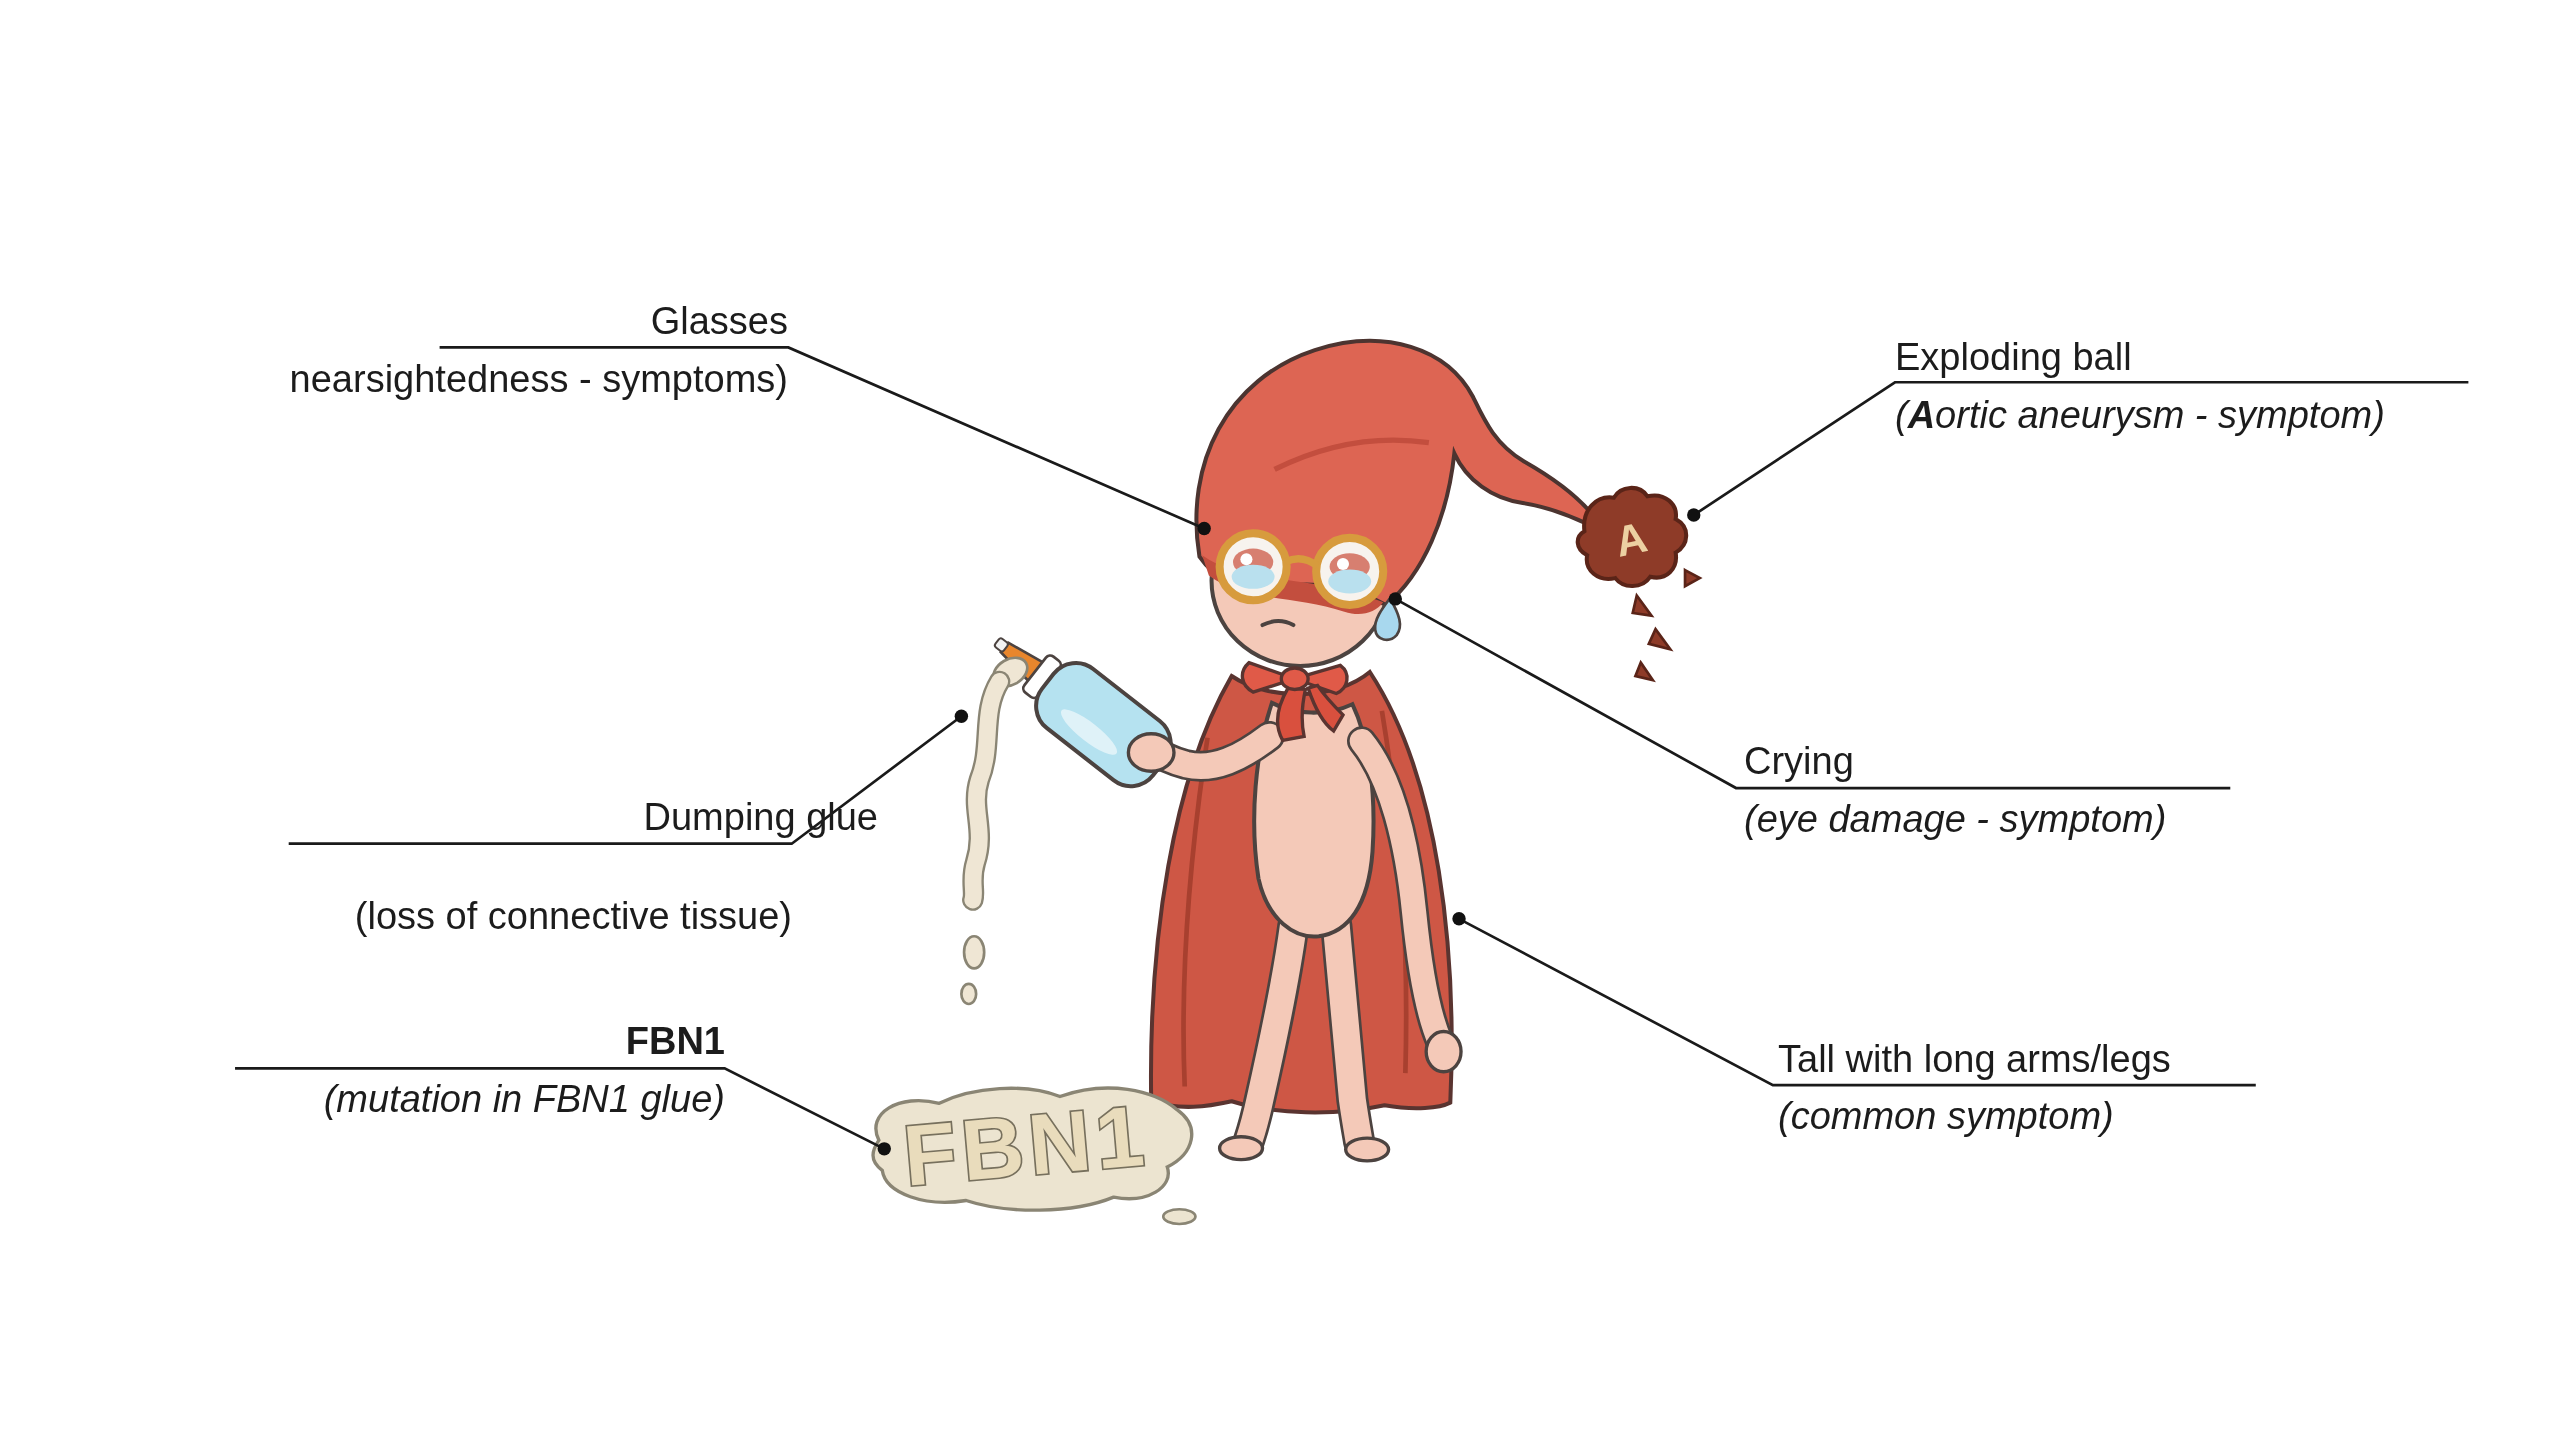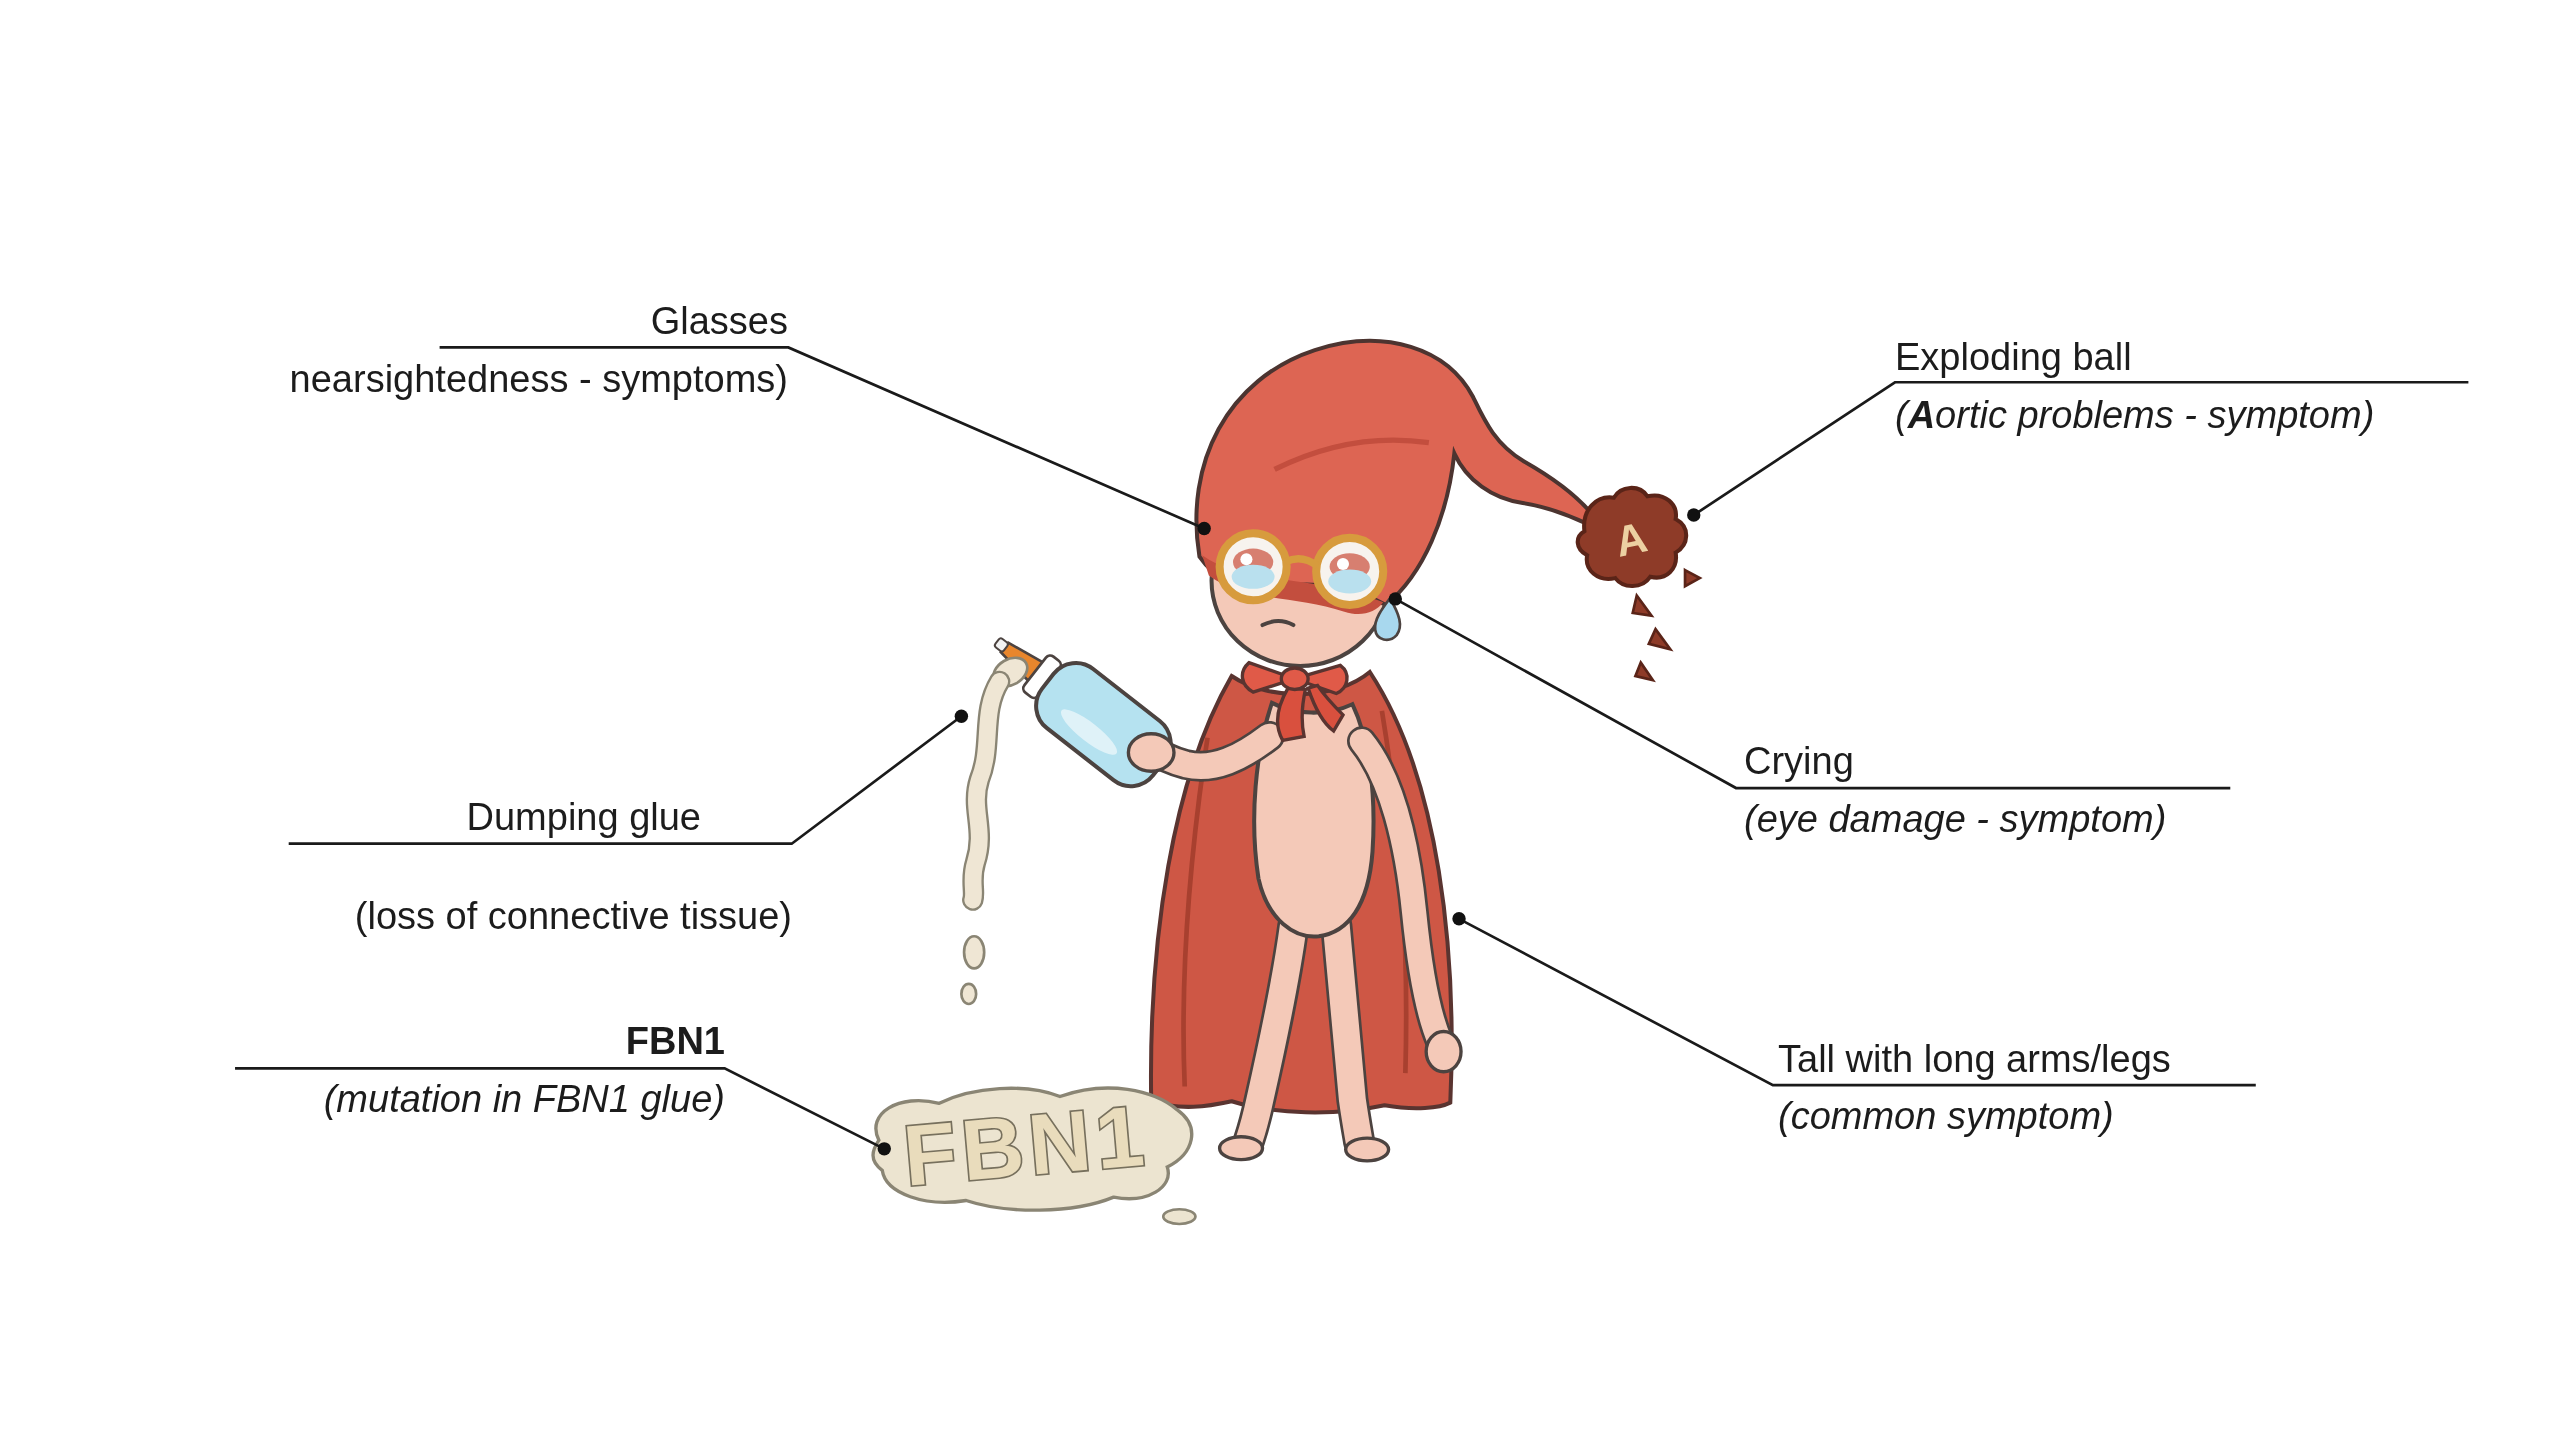--- a/index.html
+++ b/index.html
@@ -190,24 +190,24 @@
   </g>
 </svg>
 
 <div class="ann right" style="right: 1788px; top: 298px;">Glasses</div>
 <div class="ann right" style="right: 1788px; top: 356px;">
   <div>nearsightedness - symptoms)</div>
 </div>
 
 <div class="ann" style="left: 1895px; top: 334px;">Exploding ball</div>
 <div class="ann italic" style="left: 1895px; top: 392px;">
-  <span>(</span><span class="bold">A</span><span>ortic problems - symptom)</span>
+  <span>(</span><span class="bold">A</span><span>ortic aneurysm - symptom)</span>
 </div>
 
-<div class="ann right" style="right: 1875px; top: 794px;">Dumping glue</div>
+<div class="ann right" style="right: 1698px; top: 794px;">Dumping glue</div>
 <div class="ann right" style="right: 1784px; top: 852px; margin-top: 41px;">(loss of connective tissue)</div>
 
 <div class="ann" style="left: 1744px; top: 738px;">Crying</div>
 <div class="ann italic" style="left: 1744px; top: 796px;">(eye damage - symptom)</div>
 
 <div class="ann right bold" style="right: 1851px; top: 1018px;">FBN1</div>
 <div class="ann right italic" style="right: 1851px; top: 1076px;">(mutation in FBN1 glue)</div>
 
 <div class="ann" style="left: 1778px; top: 1036px;">Tall with long arms/legs</div>
 <div class="ann italic" style="left: 1778px; top: 1093px;">(common symptom)</div>

